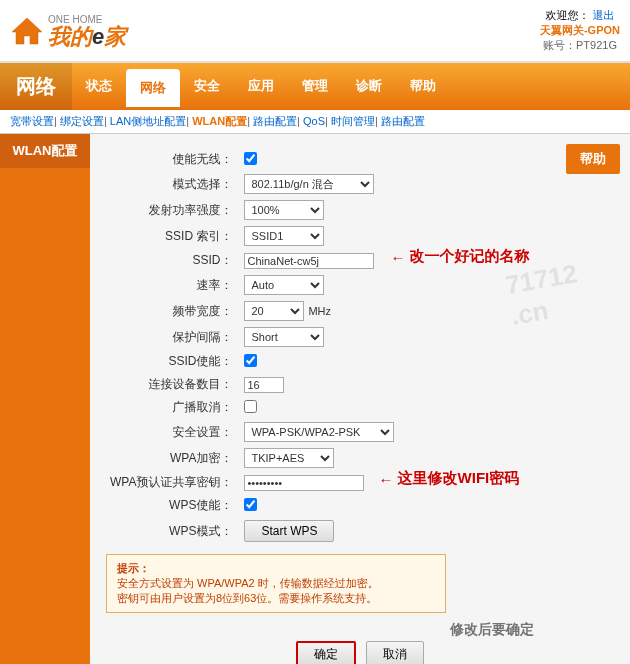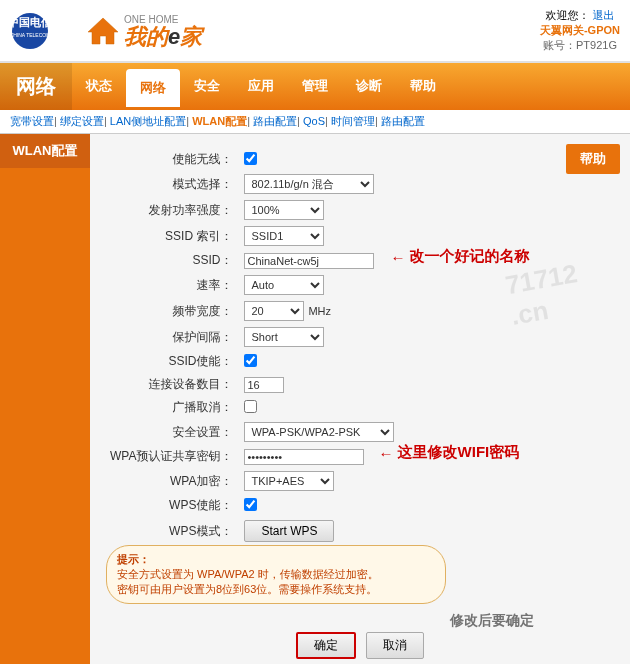--- a/index.html
+++ b/index.html
@@ -59,29 +59,20 @@
     
     .watermark { position: absolute; opacity: 0.3; font-size: 28px; color: #aaa; font-weight: bold; transform: rotate(-15deg); pointer-events: none; top: 140px; right: 60px; }
     .help-btn { background: #e8720c; color: white; font-size: 13px; font-weight: bold; padding: 6px 14px; border: none; cursor: pointer; border-radius: 2px; }
   </style>
 </head>
 <body>
 
 <div class="header">
   <div class="logo-left">
 
-    <div class="china-telecom-logo">
-      <svg width="70" height="40" viewBox="0 0 70 40">
-        <circle cx="20" cy="20" r="18" fill="#003399" opacity="0.9"></circle>
-        <text x="20" y="15" text-anchor="middle" fill="white" font-size="11" font-weight="bold">中国电信</text>
-        <text x="20" y="26" text-anchor="middle" fill="white" font-size="5">CHINA TELECOM</text>
-
-        <path d="M8 8 L32 8 L32 12 L22 12 L22 32 L18 32 L18 12 L8 12 Z" fill="#e8720c" opacity="0.0"></path>
-      </svg>
-    </div>
 
     <div style="display:flex;align-items:center;gap:4px;">
       <svg width="34" height="34" viewBox="0 0 34 34">
         <polygon points="17,4 2,18 6,18 6,30 14,30 14,22 20,22 20,30 28,30 28,18 32,18" fill="#e8720c" stroke="#cc6600" stroke-width="0.5"></polygon>
         <text x="17" y="27" text-anchor="middle" fill="white" font-size="7" font-weight="bold">e</text>
       </svg>
       <div style="font-size:10px;color:#888;line-height:1.2;">
         <div>ONE HOME</div>
         <div style="font-size:22px;font-weight:bold;color:#e8720c;font-style:italic;line-height:1;">我的<span style="font-style:italic;color:#333;">e</span>家</div>
       </div>
@@ -213,50 +204,50 @@
         <td><input type="checkbox" style=""></td>
       </tr>
       <tr>
         <td>安全设置：</td>
         <td>
           <select style="width:150px;">
             <option value="WPA-PSK/WPA2-PSK">WPA-PSK/WPA2-PSK</option>
           </select>
         </td>
       </tr>
+      <tr>
+        <td>WPA加密：</td>
+        <td>
+          <select style="width:90px;">
+            <option value="TKIP+AES">TKIP+AES</option>
+          </select>
+        </td>
+      </tr>
       <tr style="position:relative;">
         <td>WPA预认证共享密钥：</td>
         <td style="position:relative;">
           <input type="password" style="width: 120px;" value="password1">
           
           <span style="position:absolute;left:138px;top:-2px;color:#cc0000;font-size:15px;font-weight:bold;white-space:nowrap;">← 这里修改WIFI密码</span>
         </td>
       </tr>
       <tr>
-        <td>WPA加密：</td>
-        <td>
-          <select style="width:90px;">
-            <option value="TKIP+AES">TKIP+AES</option>
-          </select>
-        </td>
-      </tr>
-      <tr>
         <td>WPS使能：</td>
         <td><input type="checkbox" checked="" style=""></td>
       </tr>
       <tr>
         <td>WPS模式：</td>
         <td>
           <button class="btn">Start WPS</button>
         </td>
       </tr>
     </tbody>
       </table>
 
-    <div class="hint-box" style="margin-top:0;max-width:340px;border-radius:23px;">
+    <div class="hint-box" style="margin-top:9px;max-width:340px;">
       <div style="font-weight:bold;color:#c04000;">提示：</div>
       <div>安全方式设置为 WPA/WPA2 时，传输数据经过加密。</div>
       <div>密钥可由用户设置为8位到63位。需要操作系统支持。</div>
     </div>
 
     <div style="text-align:right;color:#737373;font-size:14px;font-weight:bold;margin-top:8px;margin-right:80px;">修改后要确定</div>
 
     <div class="button-row" style="margin-top:2px;">
       <button class="btn btn-confirm" style="border:2px solid #cc0000;">确定</button>
       <button class="btn">取消</button>

